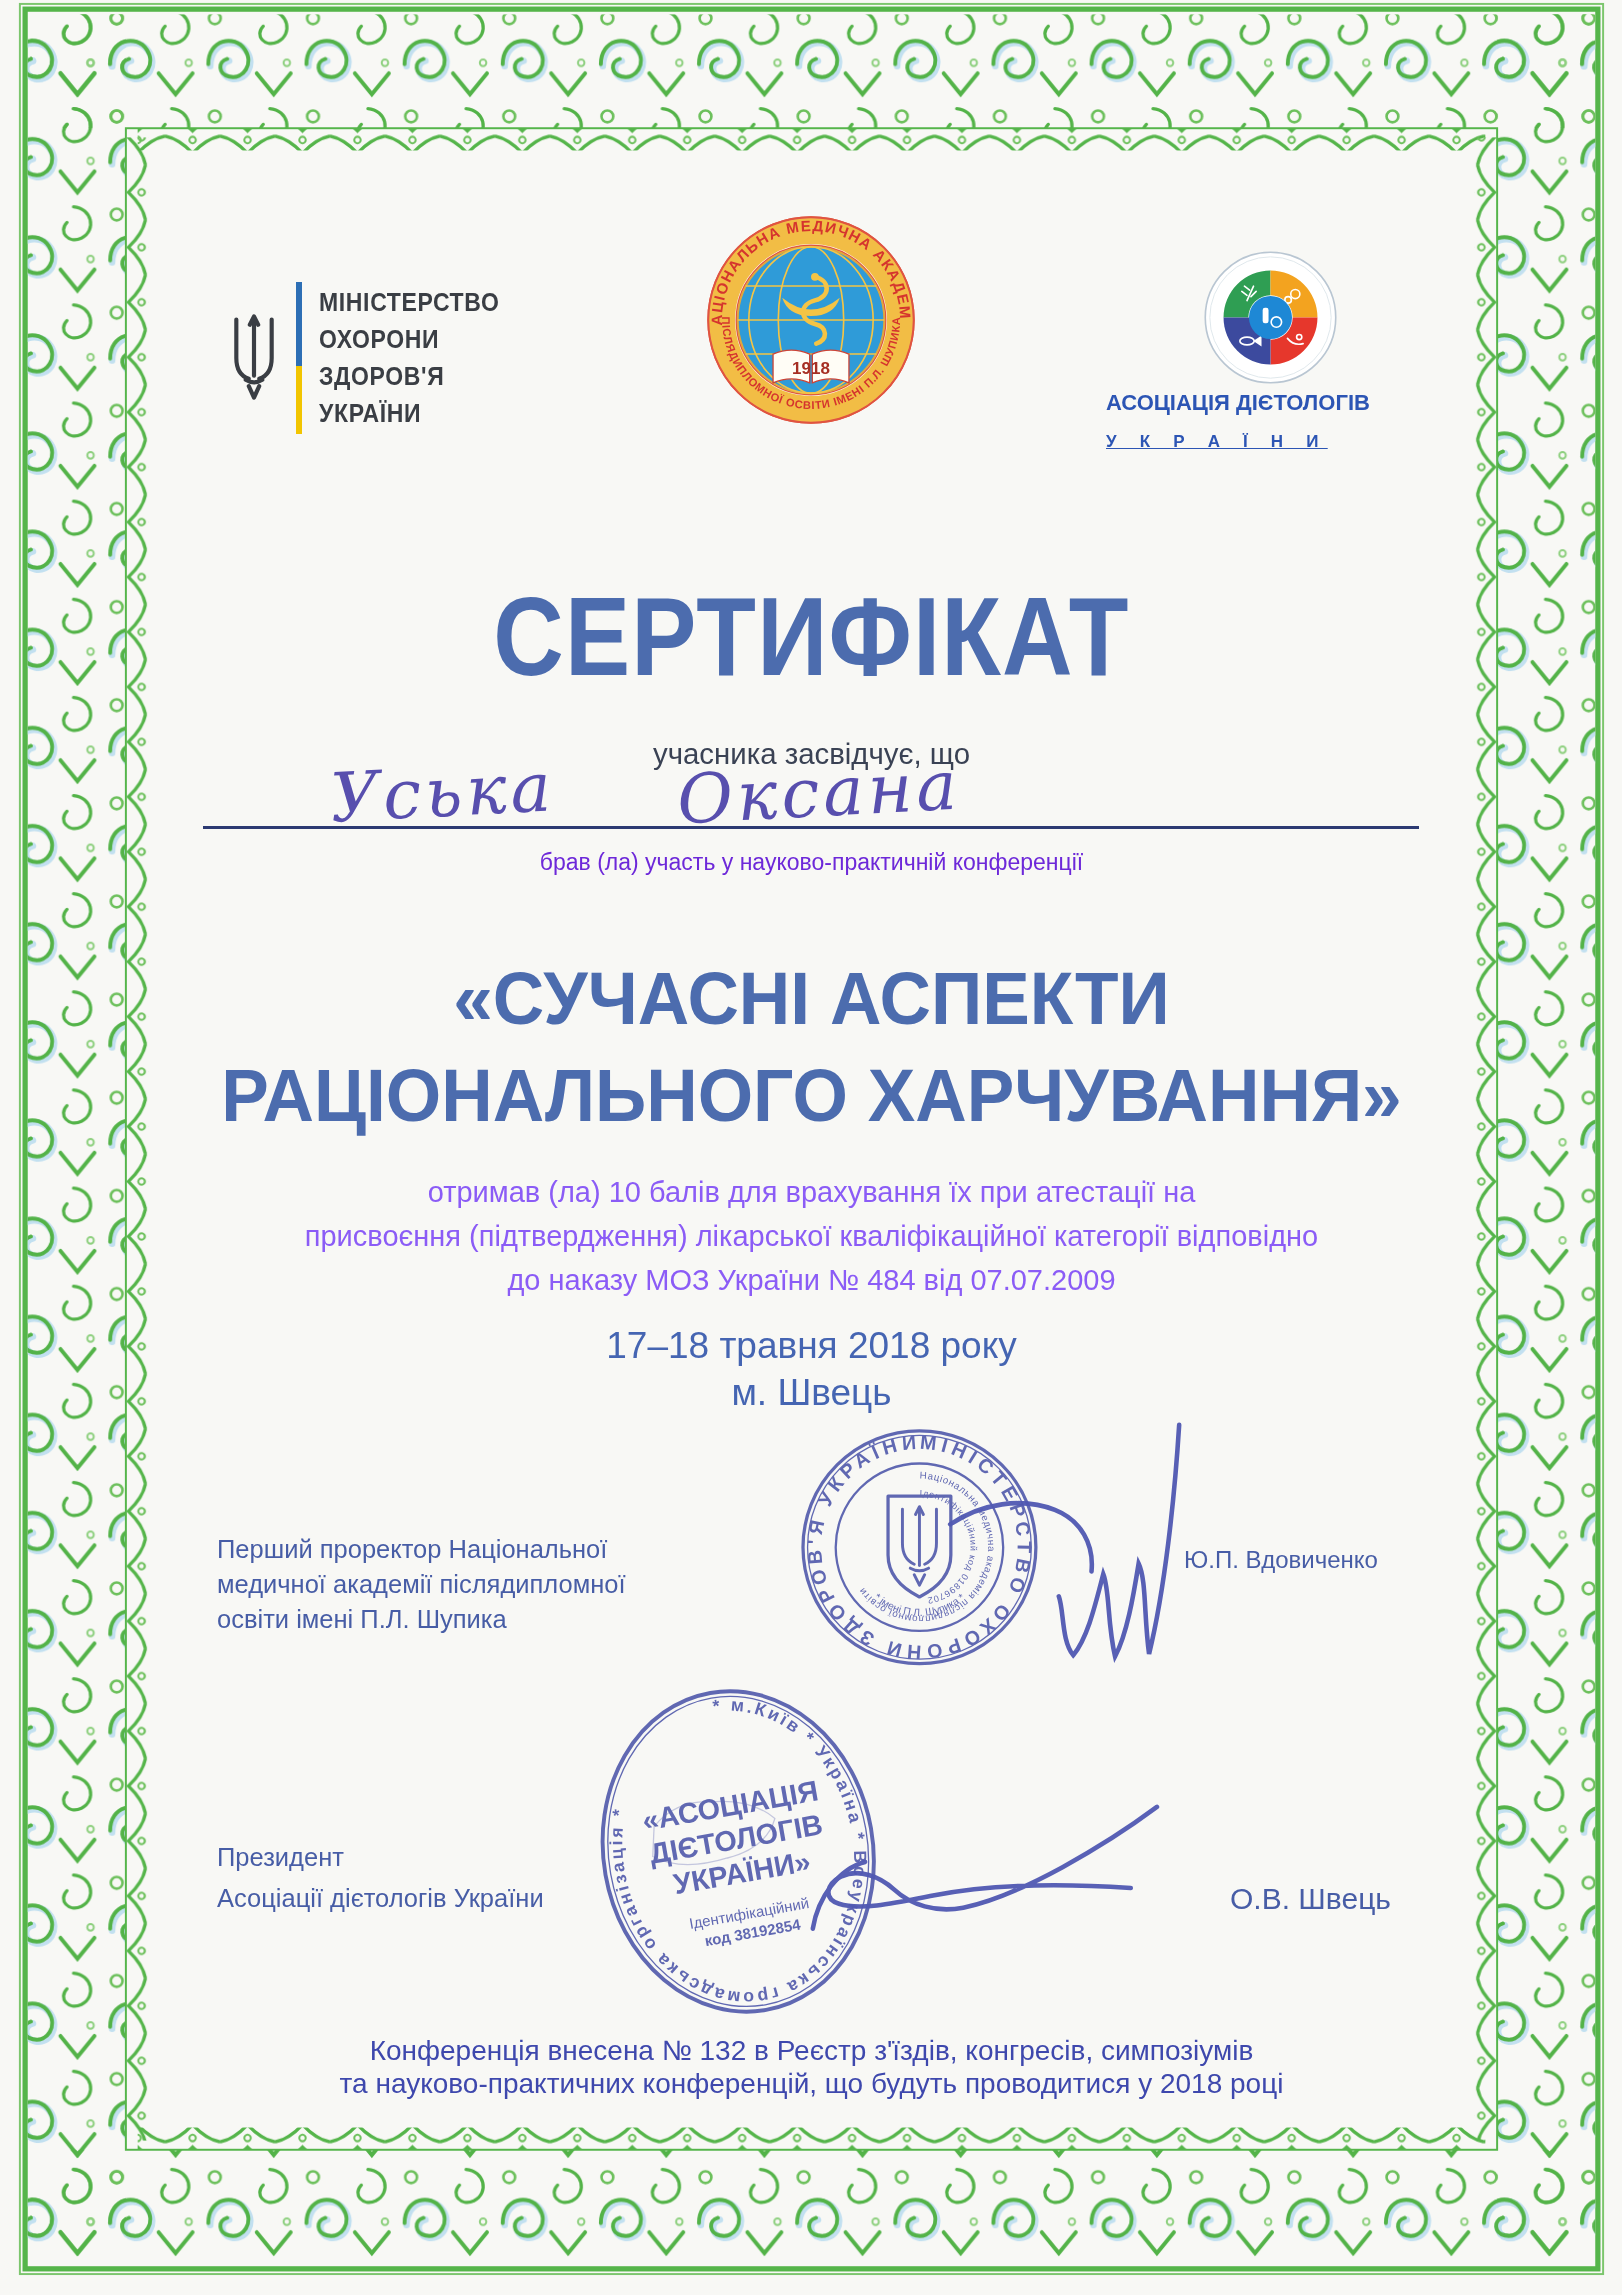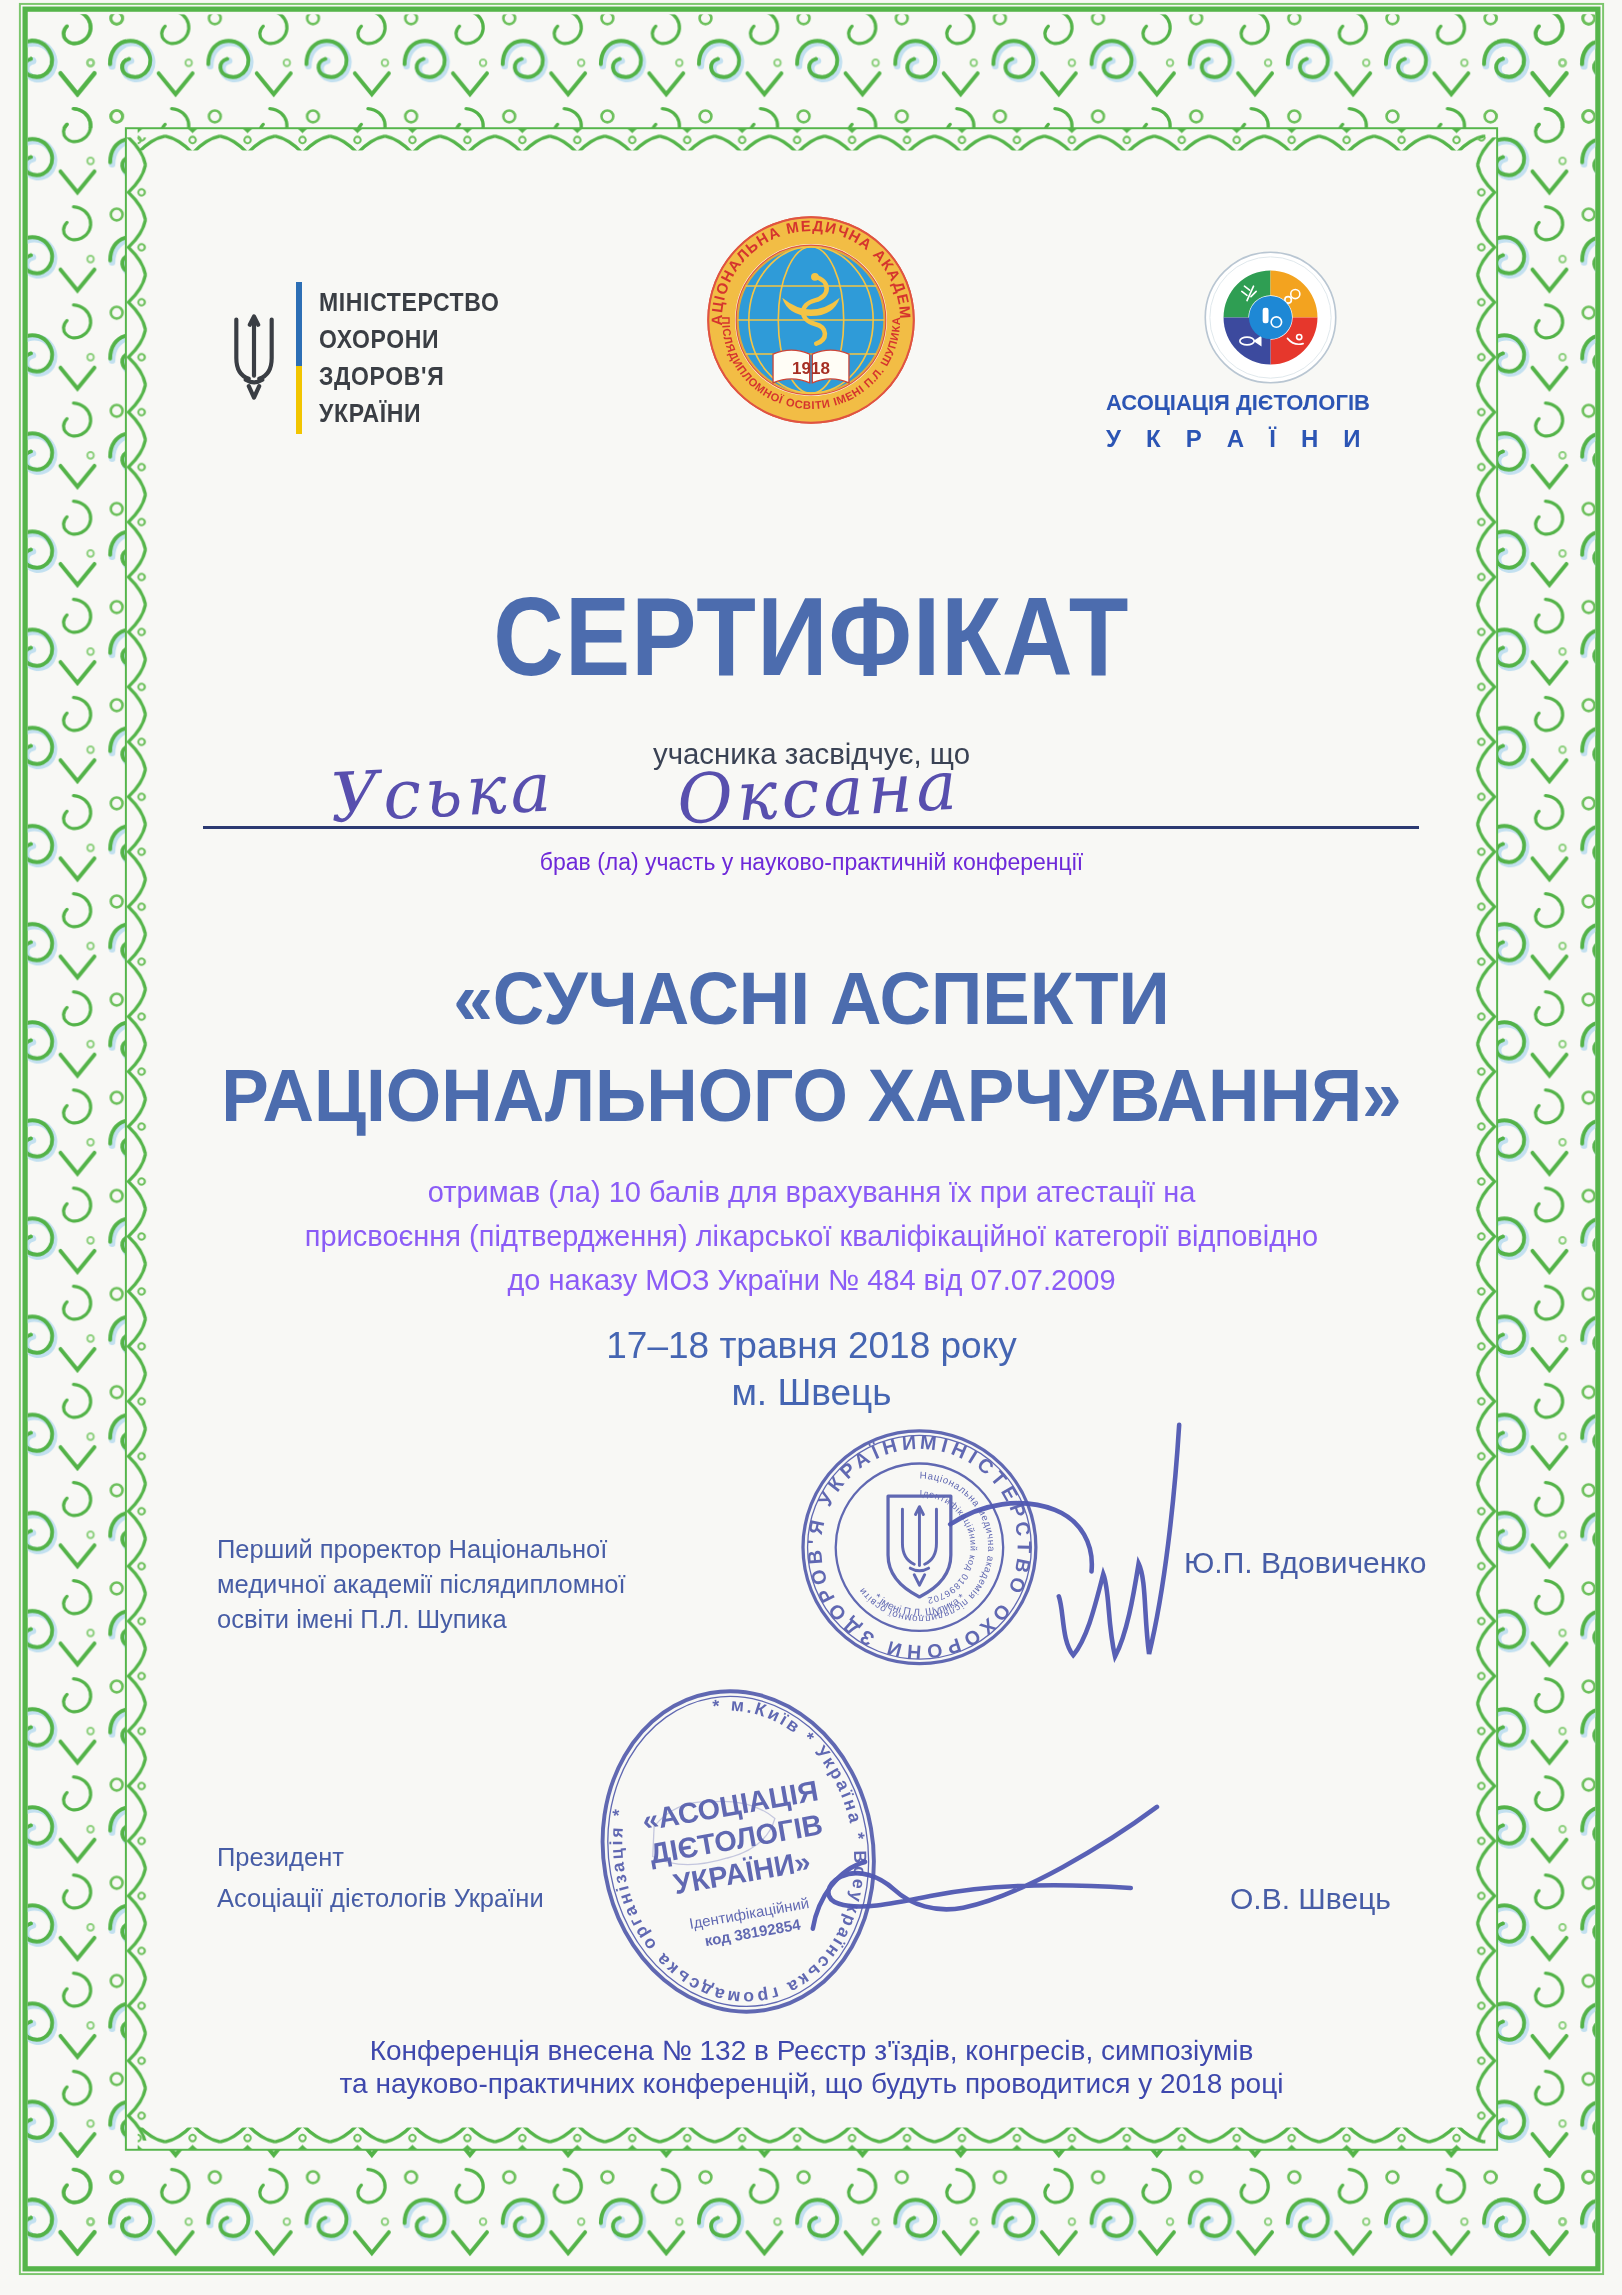--- a/index.html
+++ b/index.html
@@ -8,35 +8,35 @@
   .abs{position:absolute;}
   .ctr{left:0;right:0;text-align:center;}
   svg{display:block;}
   
   .ministry{position:absolute;left:228px;top:281px;display:flex;align-items:center;}
   .min-bar{width:5.9px;height:152px;margin:1.3px 17px 0 15.7px;background:linear-gradient(#2d6fb5 0 55%,#f2c500 55% 100%);}
   .min-text{font-weight:bold;font-size:25px;line-height:37px;color:#3a3e44;letter-spacing:0.7px;transform:scaleX(.92);transform-origin:left top;white-space:nowrap;}
   .acad-caption{position:absolute;left:667px;width:288px;top:400px;text-align:center;font-weight:bold;font-size:19.6px;line-height:22px;color:#2e4ec4;}
   .assoc-caption{position:absolute;left:1106px;width:330px;top:390px;text-align:left;color:#2c55b4;font-weight:bold;}
   .assoc-caption .l1{font-size:22px;}
-  .assoc-caption .l2{font-size:24px;letter-spacing:9.2px;margin-top:9px;}
+  .assoc-caption .l2{font-size:17px;letter-spacing:9.2px;margin-top:16px;text-decoration:underline;}
   
   .title{top:575px;font-weight:bold;font-size:111px;line-height:124px;color:#4c6cae;letter-spacing:1.3px;transform:scaleX(.88);}
   .subtitle{top:737px;font-size:29.4px;color:#3a4254;}
   .hand{position:absolute;font-family:"DejaVu Serif",serif;font-style:italic;font-size:68px;color:#584fae;transform:rotate(-3deg);letter-spacing:3.9px;}
   .hand.a{left:330px;top:753px;}
   .hand.b{left:677px;top:753px;}
   .rule{position:absolute;left:203px;right:204px;top:826px;height:3.3px;background:#2c3a72;}
   .participation{top:849px;font-size:23px;color:#6d28d9;}
   .conf{top:950px;font-weight:bold;font-size:75px;line-height:97px;color:#4c6cae;transform:scaleX(.95);}
   .award{top:1170px;font-size:29px;line-height:44px;color:#8b5cf6;}
   .datecity{top:1322px;font-weight:normal;font-size:37px;line-height:47px;color:#4565b2;}
   
   .role1{position:absolute;left:217px;top:1512px;font-size:25.5px;line-height:35px;color:#475da6;margin-top:20px;}
-  .name1{position:absolute;left:1184px;top:1546px;font-size:30px;color:#475da6;}
+  .name1{position:absolute;left:1184px;top:1546px;font-size:24px;color:#475da6;}
   .role2{position:absolute;left:217px;top:1837px;font-size:25.5px;line-height:41px;color:#475da6;}
   .name2{position:absolute;left:1230px;top:1882px;font-size:30px;color:#475da6;}
   .footer{top:2034px;font-size:28px;line-height:33px;color:#3e48ad;}
   .overlay{position:absolute;left:0;top:0;pointer-events:none;}
 </style>
 </head>
 <body>
 
 <div class="page">
 

